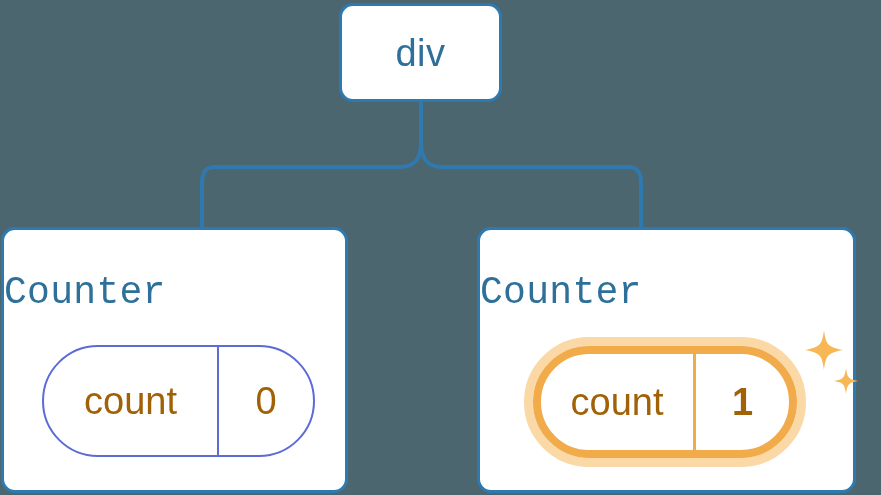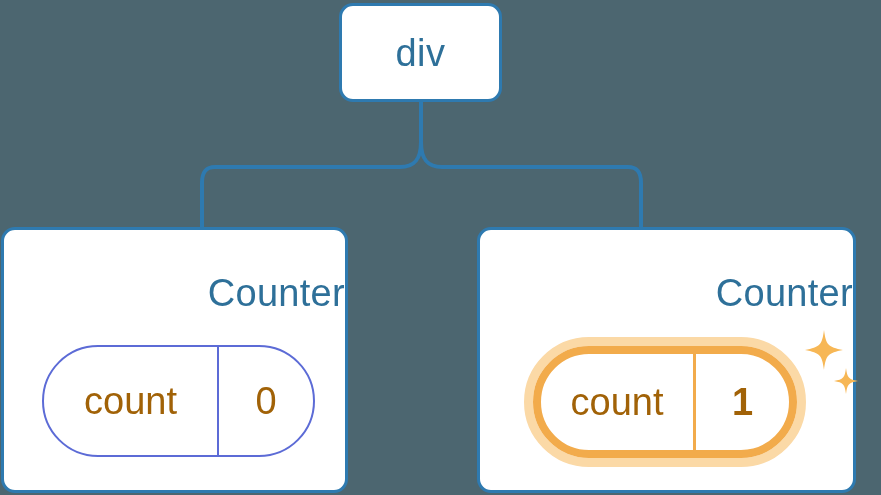--- a/index.html
+++ b/index.html
@@ -68,25 +68,26 @@
     left: 477px;
     top: 227px;
     width: 379px;
     height: 266px;
   }
   .card-title {
     position: absolute;
     left: 0;
     right: 0;
     top: 44px;
-    text-align: right;
+    text-align: left;
     font-size: 38px;
     color: #2e7099;
     line-height: 1;
     letter-spacing: 0.3px;
+    font-family: Liberation Mono, monospace;
   }
 
   
   .pill-wrap {
     position: absolute;
   }
   .pill-wrap-left {
     left: 38px;
     top: 115px;
     width: 273px;

